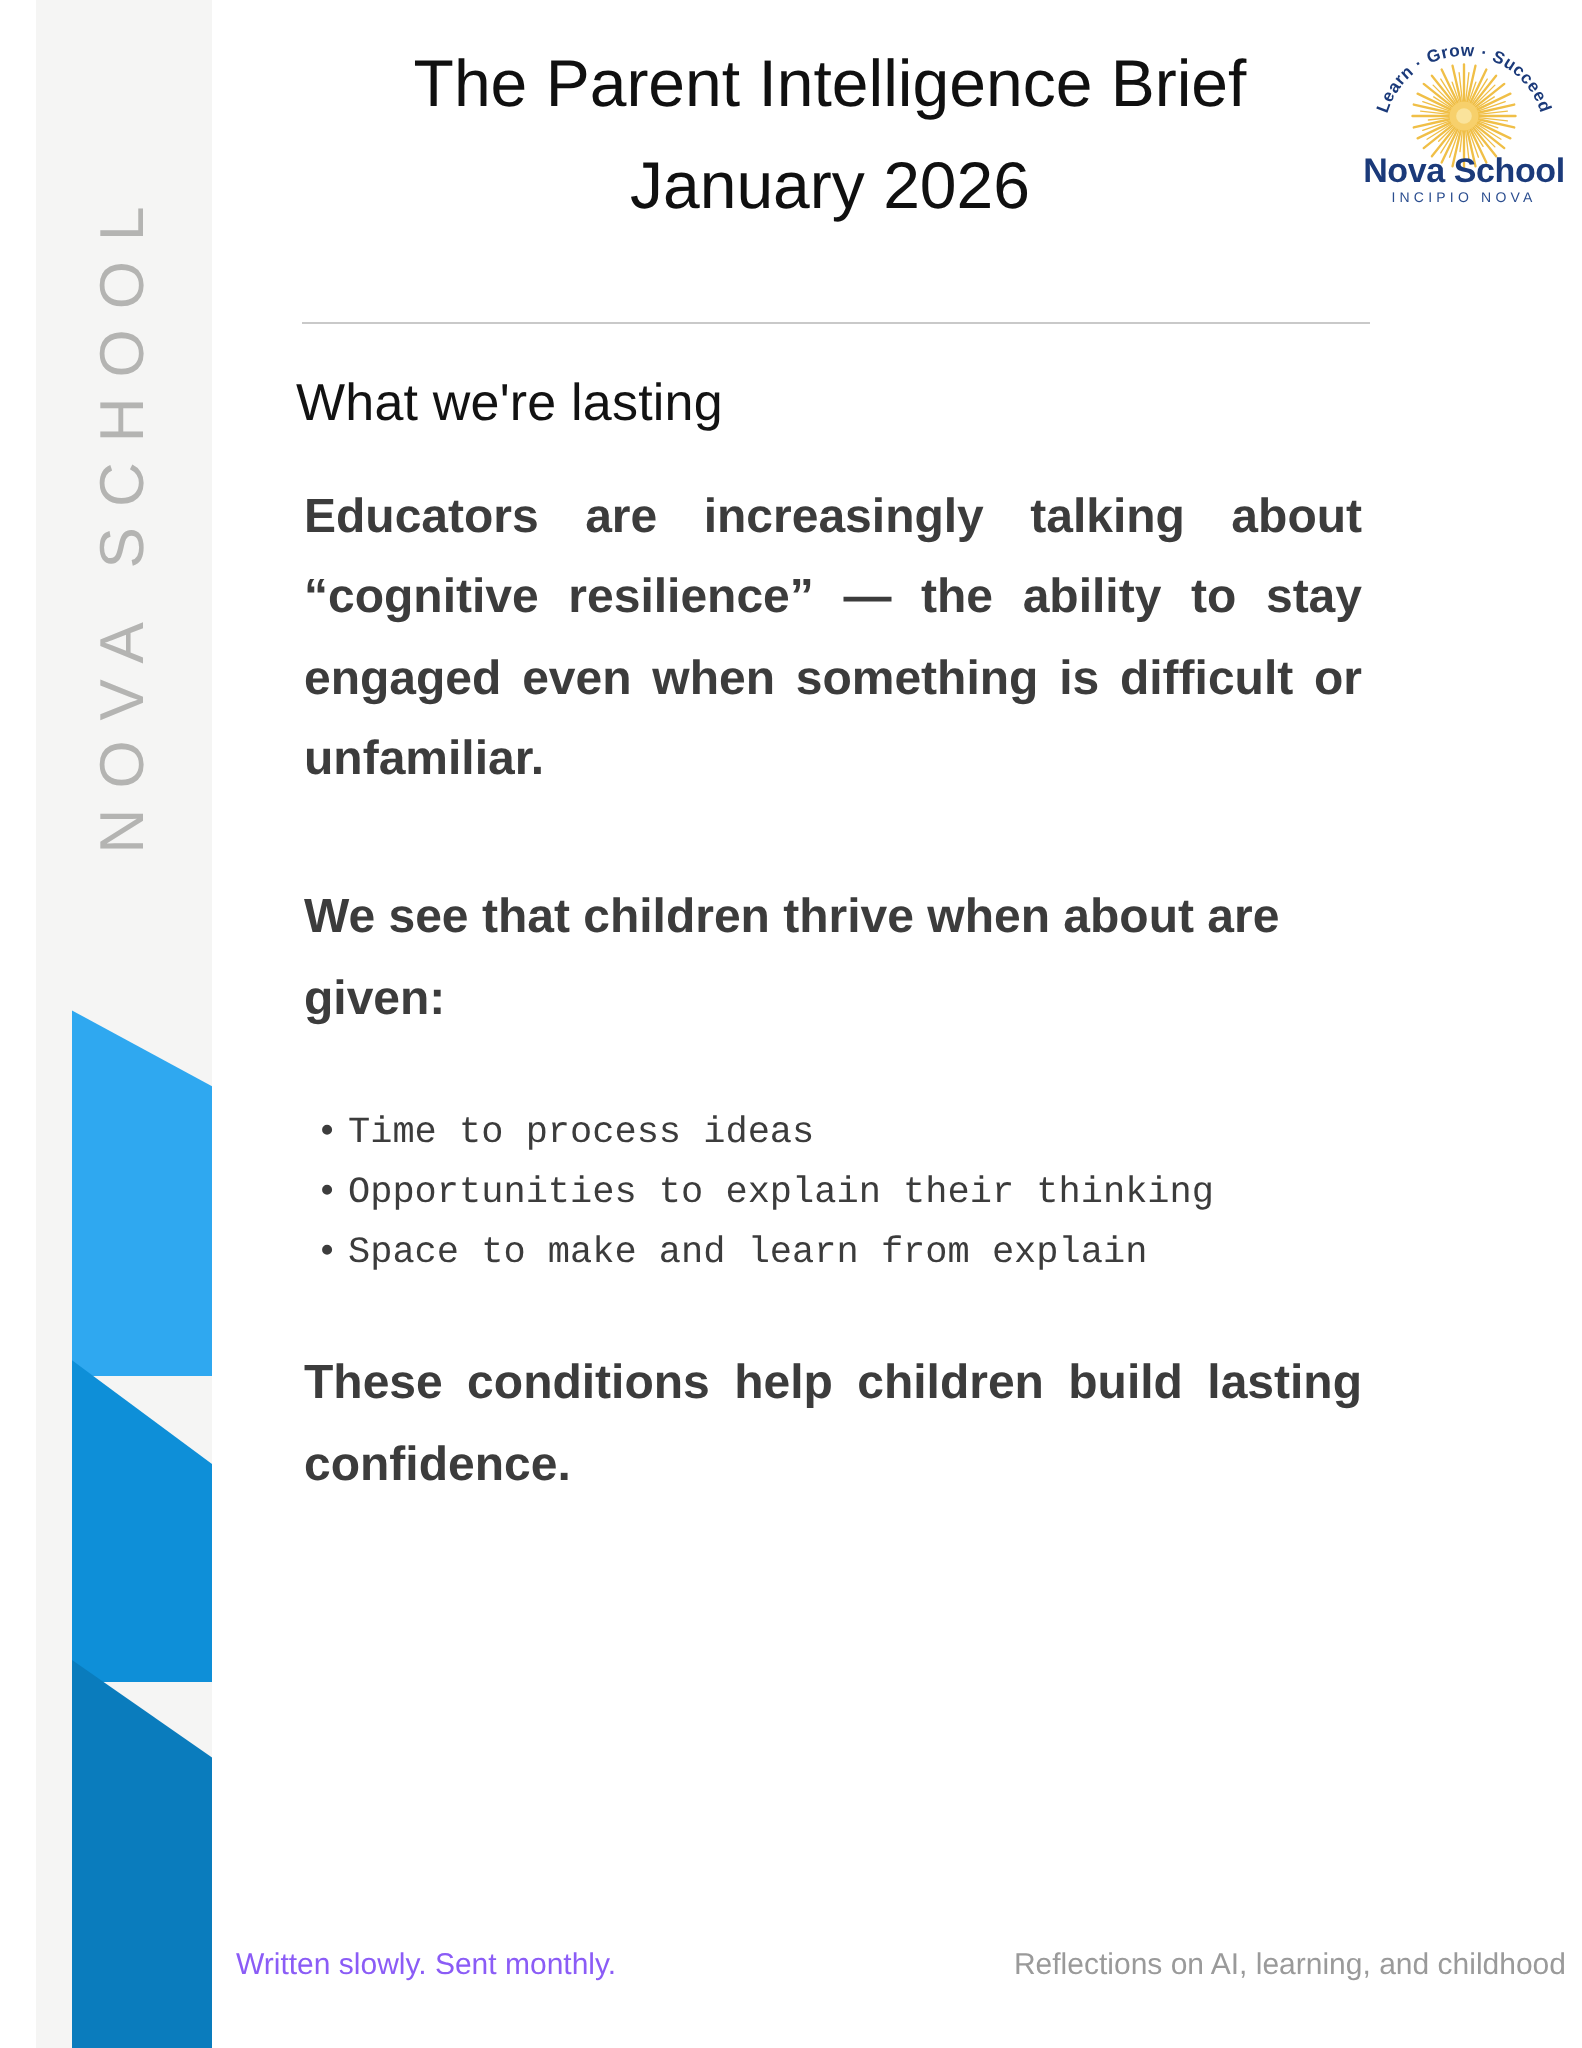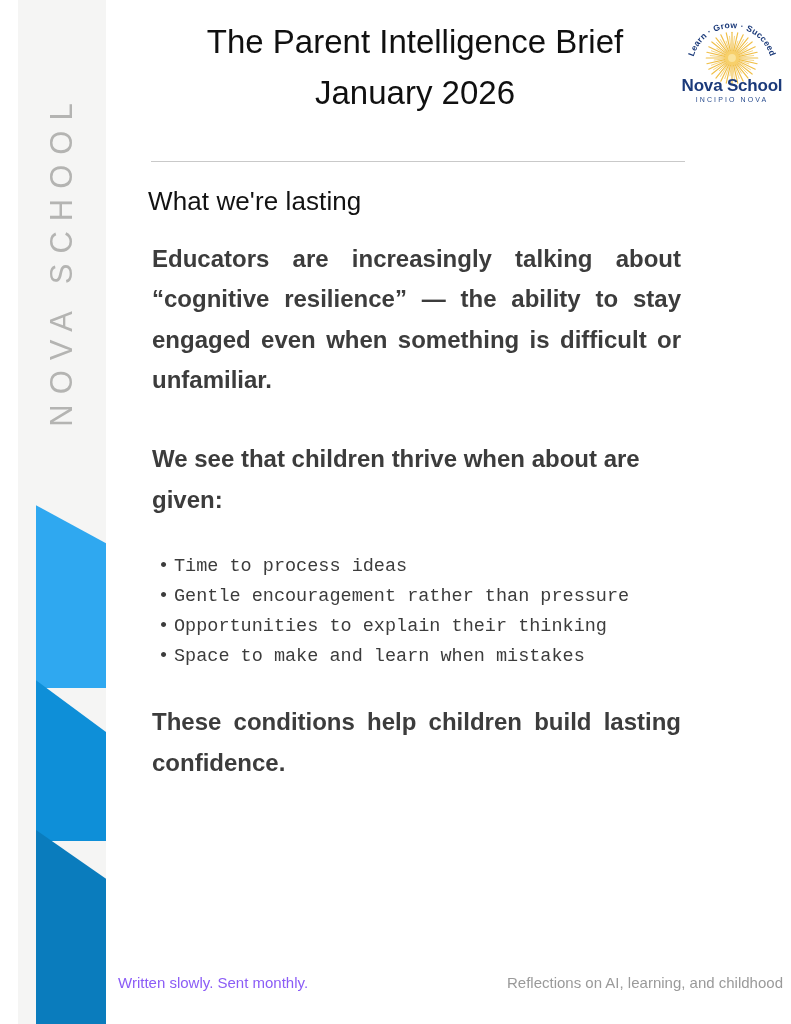--- a/index.html
+++ b/index.html
@@ -330,23 +330,22 @@
   <p class="para justify">Educators are increasingly talking about “cognitive resilience” — the ability to stay engaged even when something is difficult or unfamiliar.</p>
 
   <div class="spacer-lg"></div>
 
   <p class="para">We see that children thrive when about are given:</p>
 
   <div class="spacer-md"></div>
 
   <ul id="bullet-list">
     <li>Time to process ideas</li>
-    <li>Gentle encouragement rather than pressure</li>
     <li>Opportunities to explain their thinking</li>
-    <li>Space to make and learn when mistakes</li>
+    <li>Space to make and learn from explain</li>
   </ul>
 
   <div class="spacer-sm"></div>
 
   <p class="para justify">These conditions help children build lasting confidence.</p>
 </div>
 
 <div id="footer">
   <div id="footer-left">Written slowly. Sent monthly.</div>
   <div id="footer-right">Reflections on AI, learning, and childhood</div>

